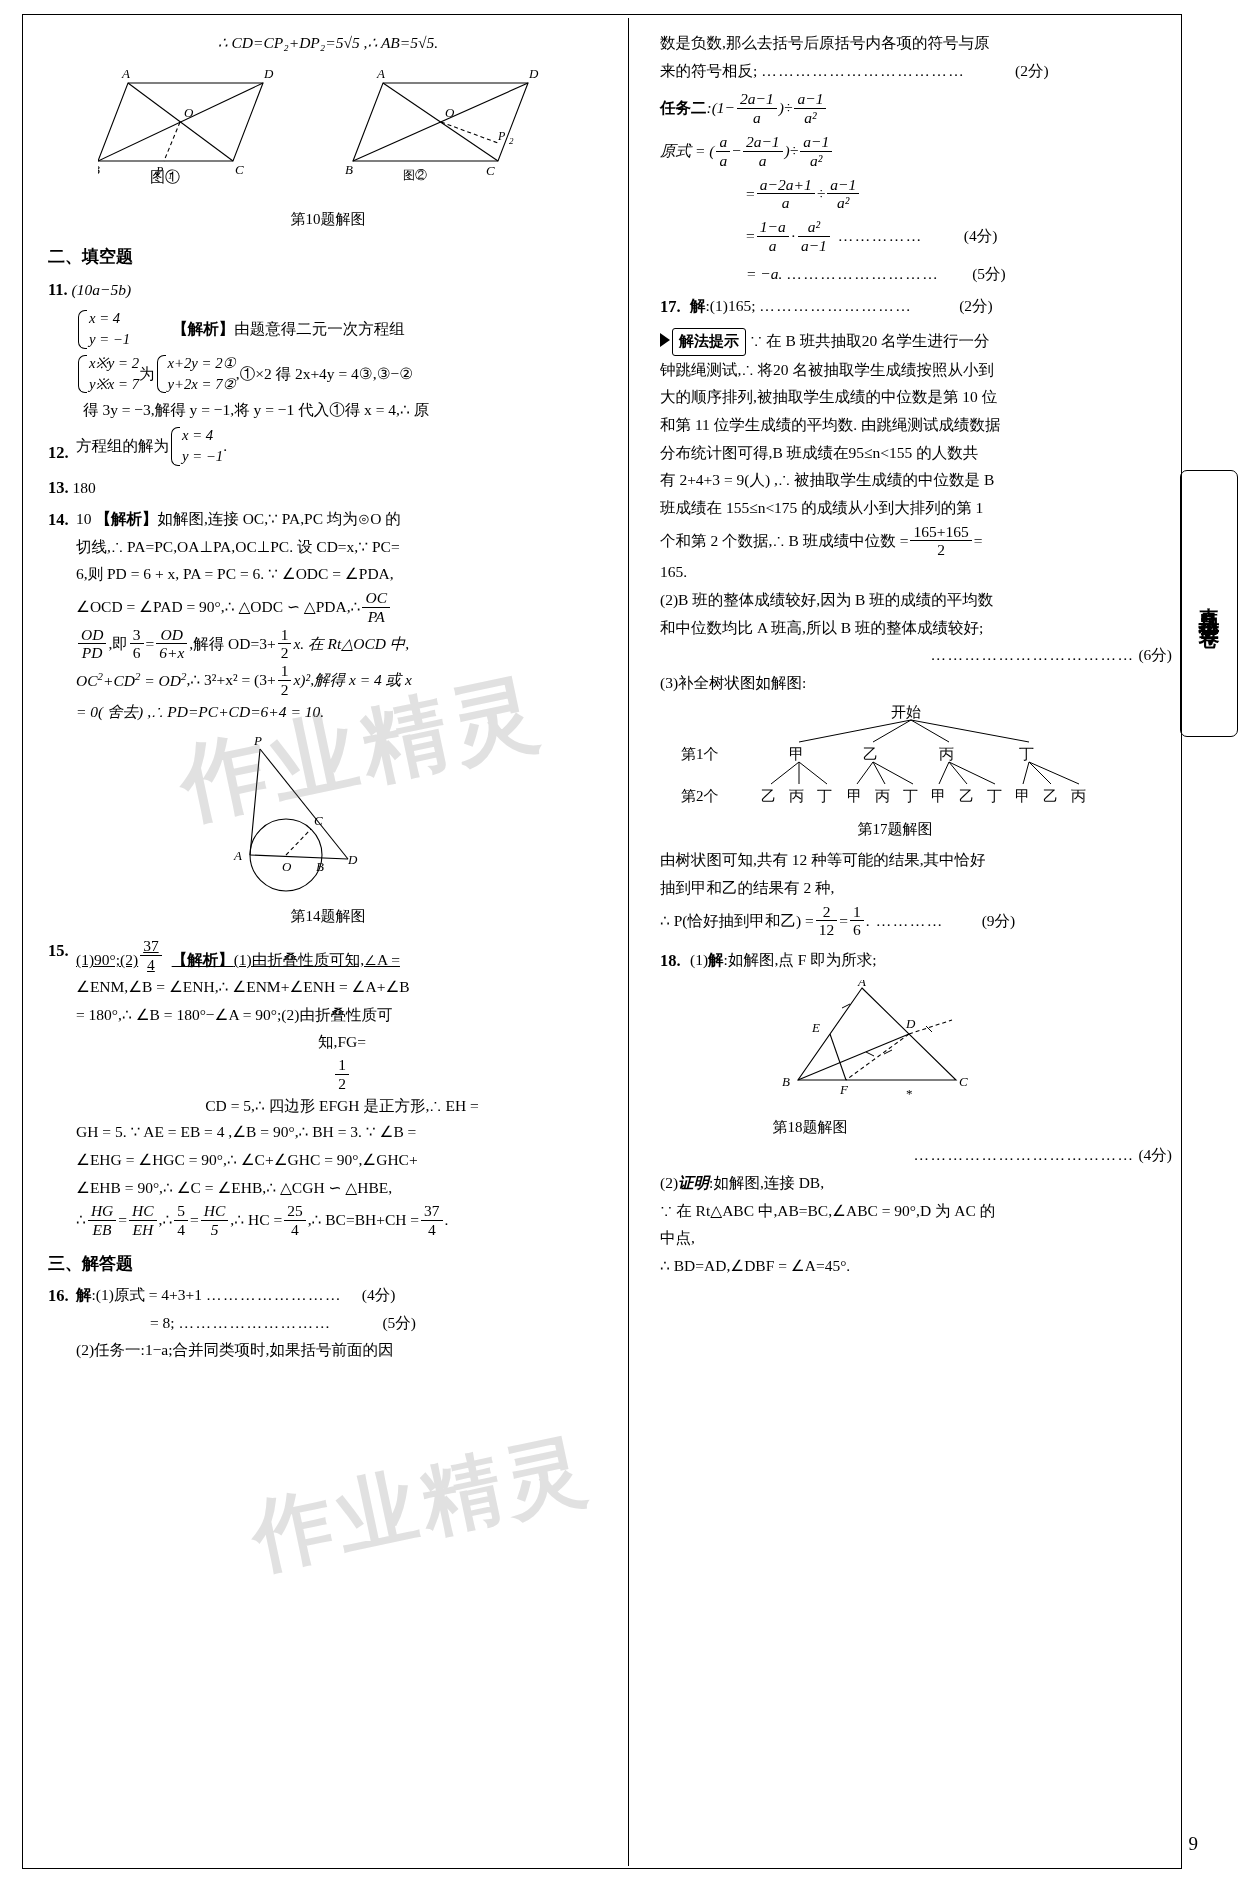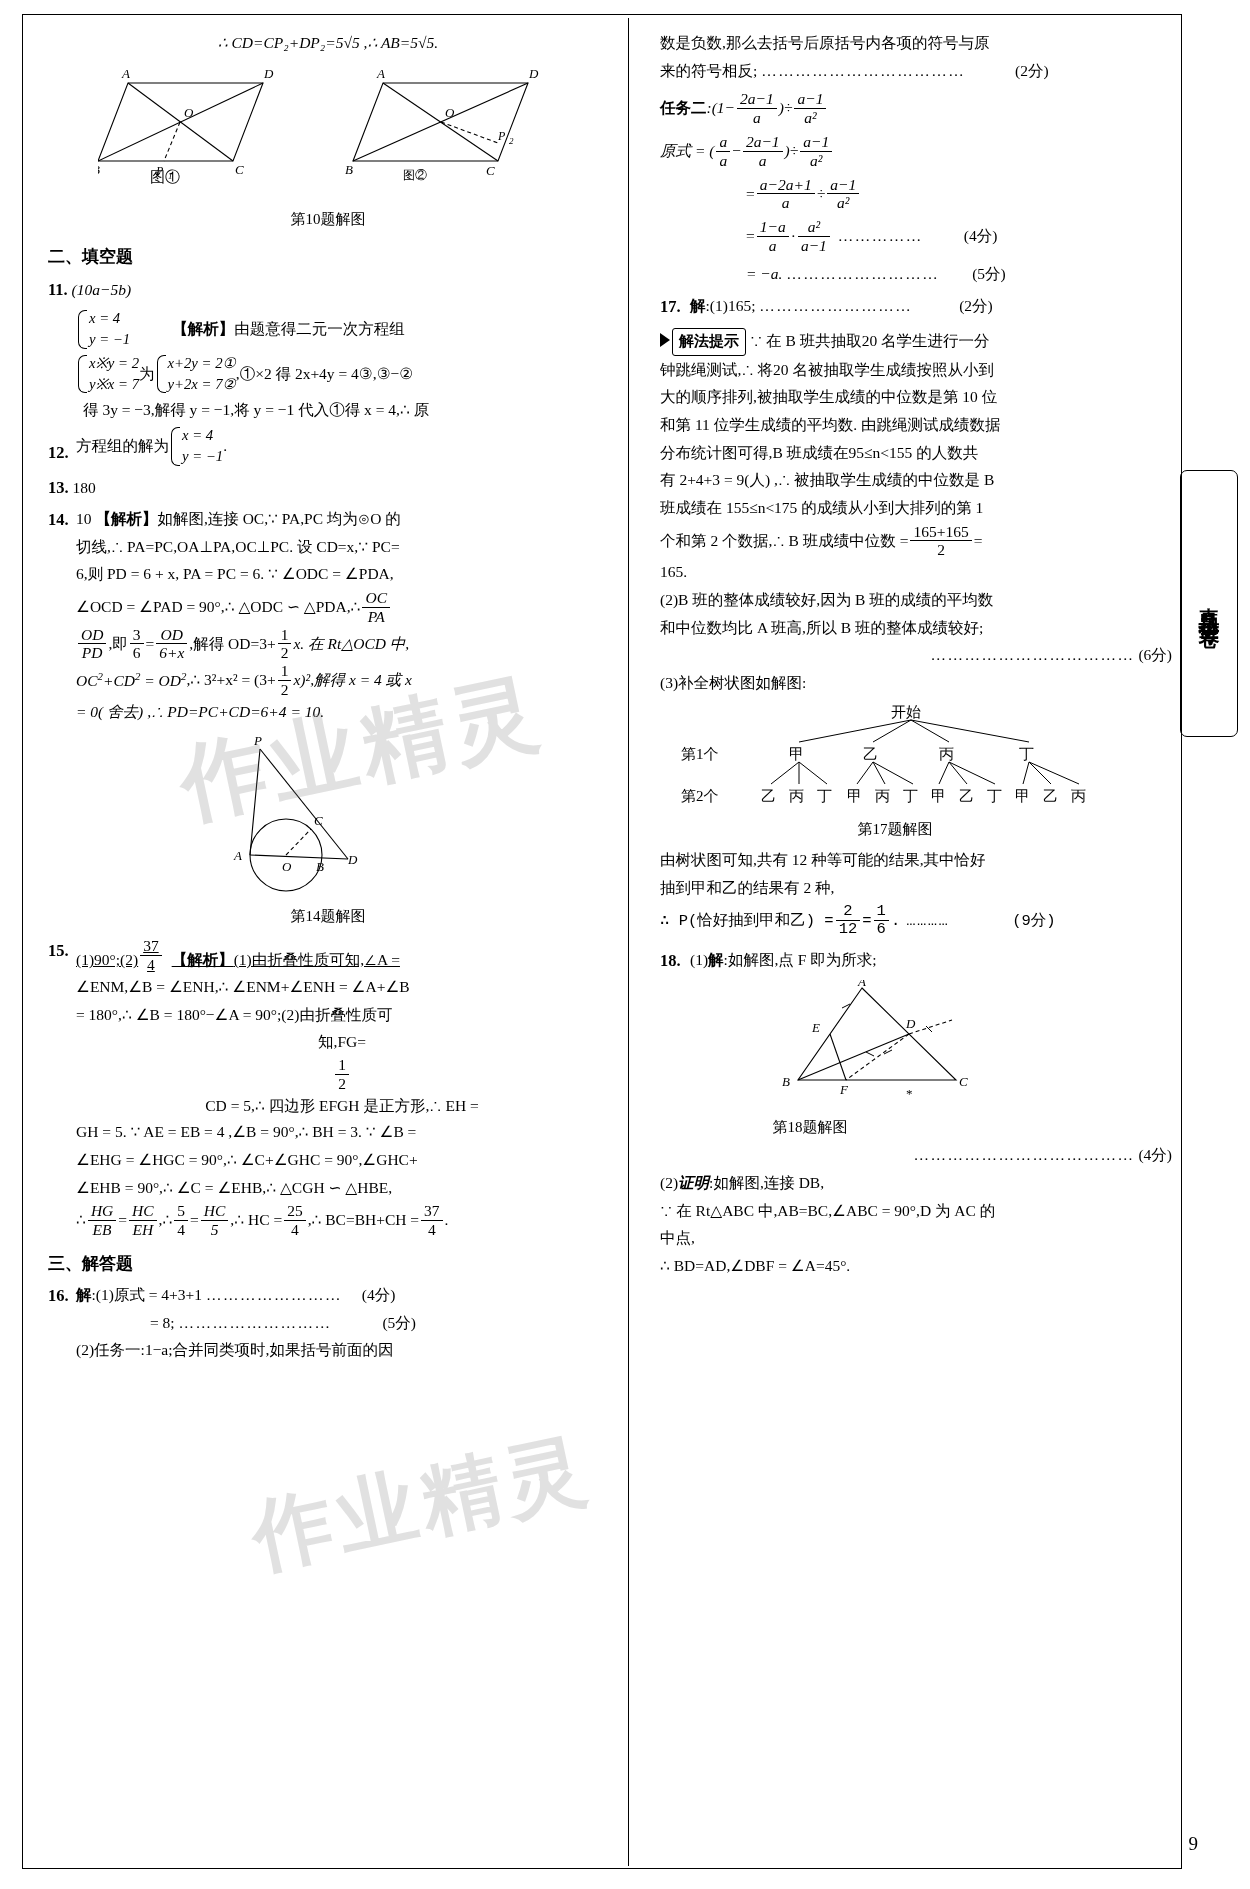--- a/index.html
+++ b/index.html
@@ -506,21 +506,21 @@
         <div style="position:absolute;left:306px;top:84px;font-size:15px;">丁</div>
         <div style="position:absolute;left:334px;top:84px;font-size:15px;">甲</div>
         <div style="position:absolute;left:362px;top:84px;font-size:15px;">乙</div>
         <div style="position:absolute;left:390px;top:84px;font-size:15px;">丙</div>
       </div>
       <div class="figcap" style="width:470px;">第17题解图</div>
 
       <p style="margin-top:4px;">由树状图可知,共有 12 种等可能的结果,其中恰好</p>
       <p>抽到甲和乙的结果有 2 种,</p>
 
-      <div style="display:flex;align-items:center;font-family:Liberation Mono, monospace;">
+      <div style="display:flex;align-items:center;">
         <span>∴ P(恰好抽到甲和乙) =</span>
         <span class="frac" style="font-size:1em;">
           <span class="num">2</span>
           <span class="den">12</span>
         </span>
         <span>=</span>
         <span class="frac" style="font-size:1em;">
           <span class="num">1</span>
           <span class="den">6</span>
         </span>

